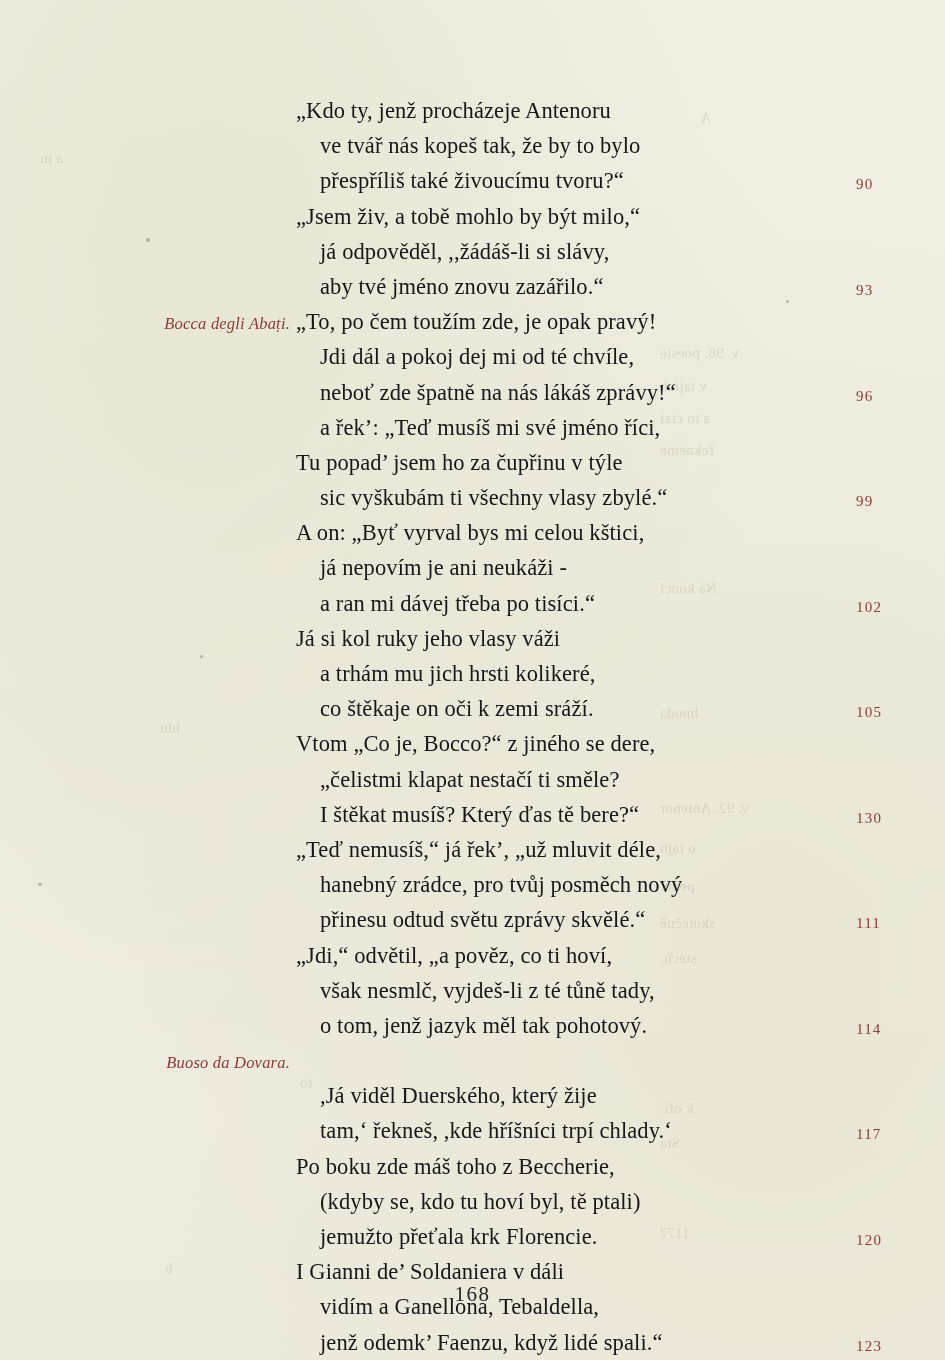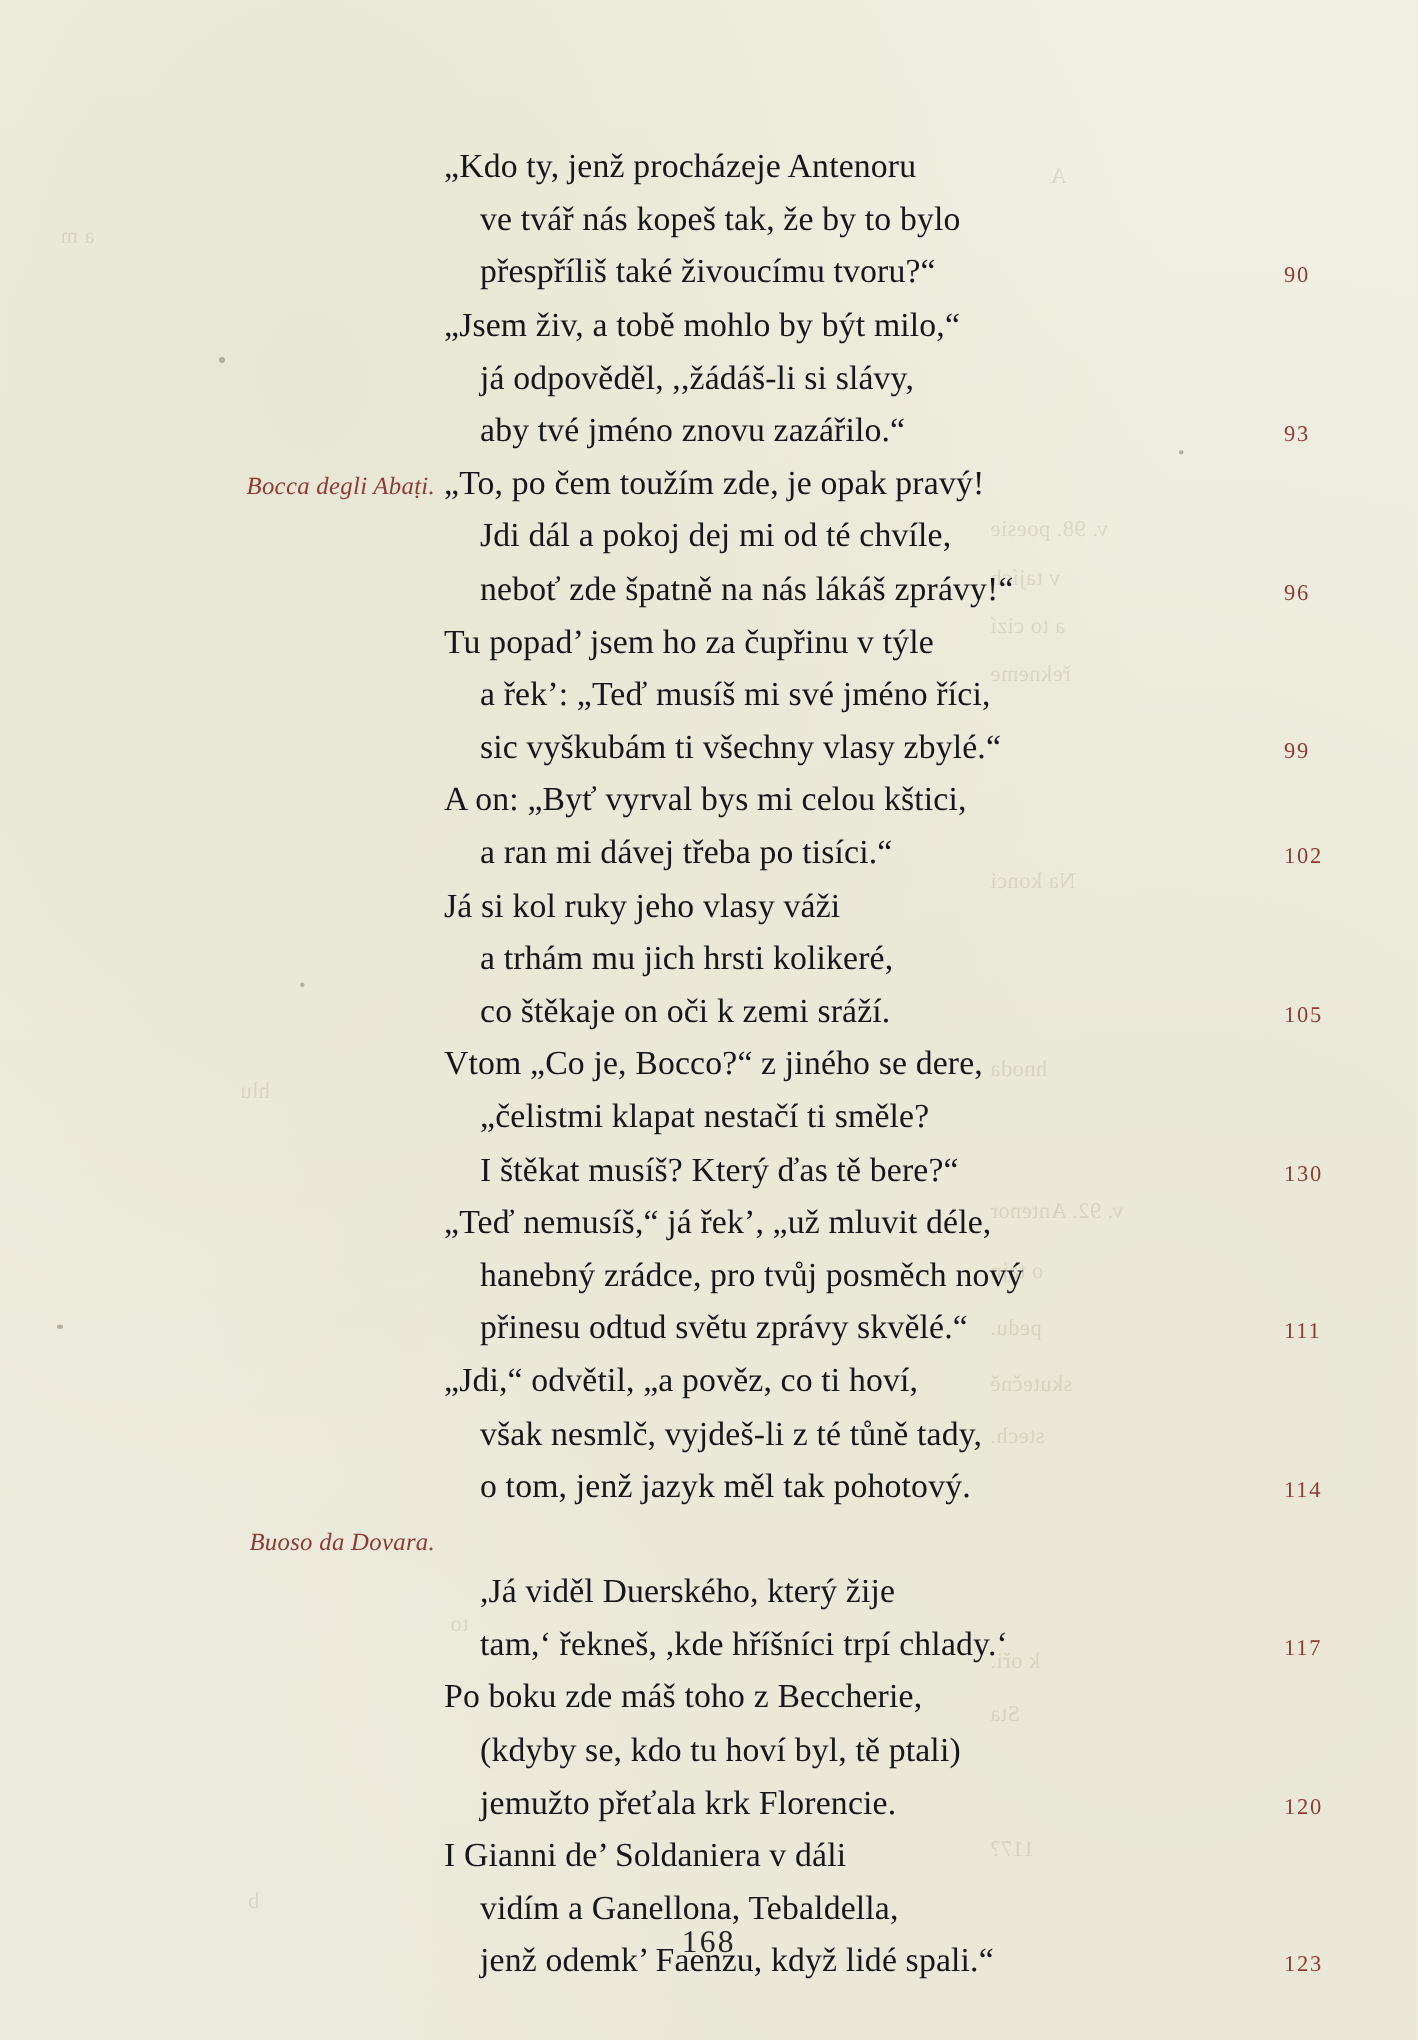--- a/index.html
+++ b/index.html
@@ -188,41 +188,46 @@
       <span class="lineno"></span>
     </div>
     <div class="line-row">
       <span class="gloss"></span>
       <span class="verse indent">neboť zde špatně na nás lákáš zprávy!“</span>
       <span class="lineno">96</span>
     </div>
 
     <div class="line-row">
       <span class="gloss"></span>
+      <span class="verse indent">a řek’: „Teď musíš mi své jméno říci,</span>
+      <span class="lineno"></span>
+    </div>
+    <div class="line-row">
+      <span class="gloss"></span>
       <span class="verse">Tu popad’ jsem ho za čupřinu v týle</span>
-      <span class="lineno"></span>
-    </div>
-    <div class="line-row">
-      <span class="gloss"></span>
-      <span class="verse indent">a řek’: „Teď musíš mi své jméno říci,</span>
       <span class="lineno"></span>
     </div>
     <div class="line-row">
       <span class="gloss"></span>
       <span class="verse indent">sic vyškubám ti všechny vlasy zbylé.“</span>
       <span class="lineno">99</span>
     </div>
 
     <div class="line-row">
       <span class="gloss"></span>
       <span class="verse">A on: „Byť vyrval bys mi celou kštici,</span>
       <span class="lineno"></span>
     </div>
     <div class="line-row">
       <span class="gloss"></span>
+      <span class="verse indent">já nepovím je ani neukáži -</span>
+      <span class="lineno"></span>
+    </div>
+    <div class="line-row">
+      <span class="gloss"></span>
       <span class="verse indent">a ran mi dávej třeba po tisíci.“</span>
       <span class="lineno">102</span>
     </div>
 
     <div class="line-row">
       <span class="gloss"></span>
       <span class="verse">Já si kol ruky jeho vlasy váži</span>
       <span class="lineno"></span>
     </div>
     <div class="line-row">

